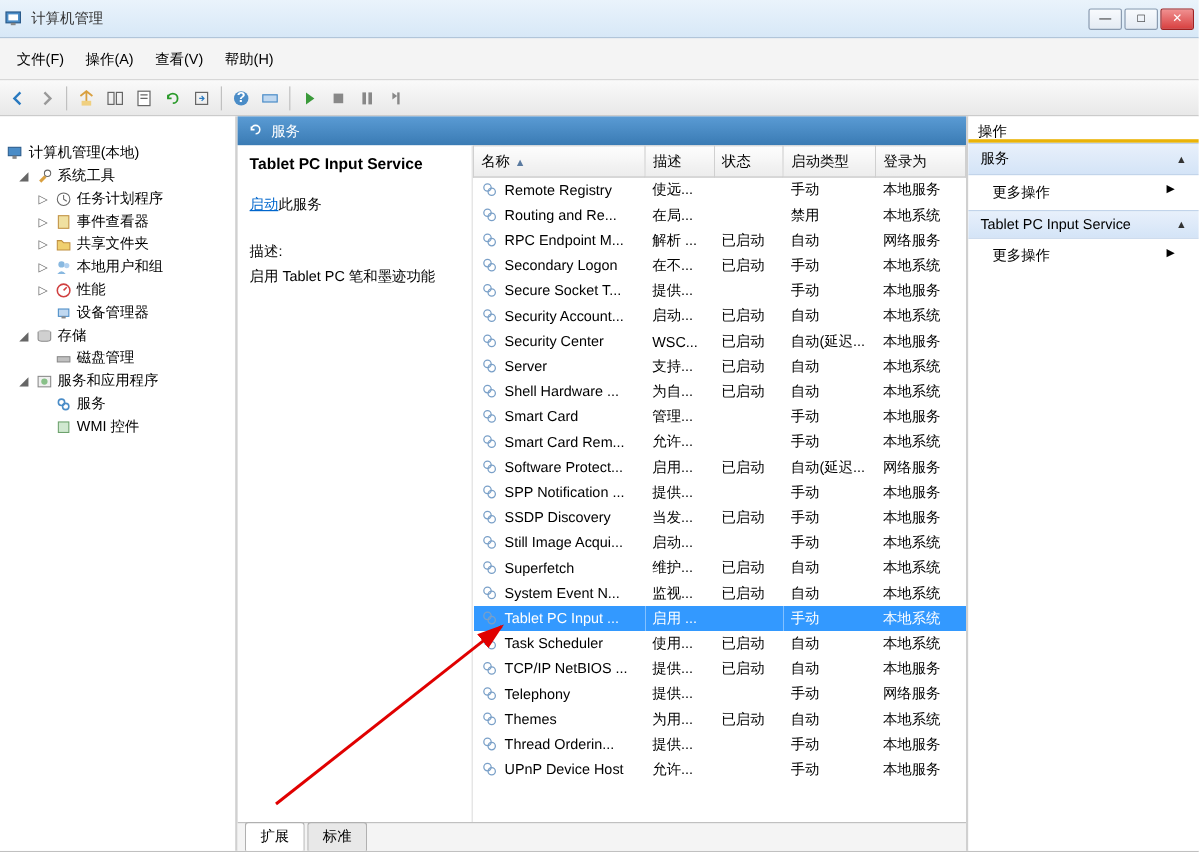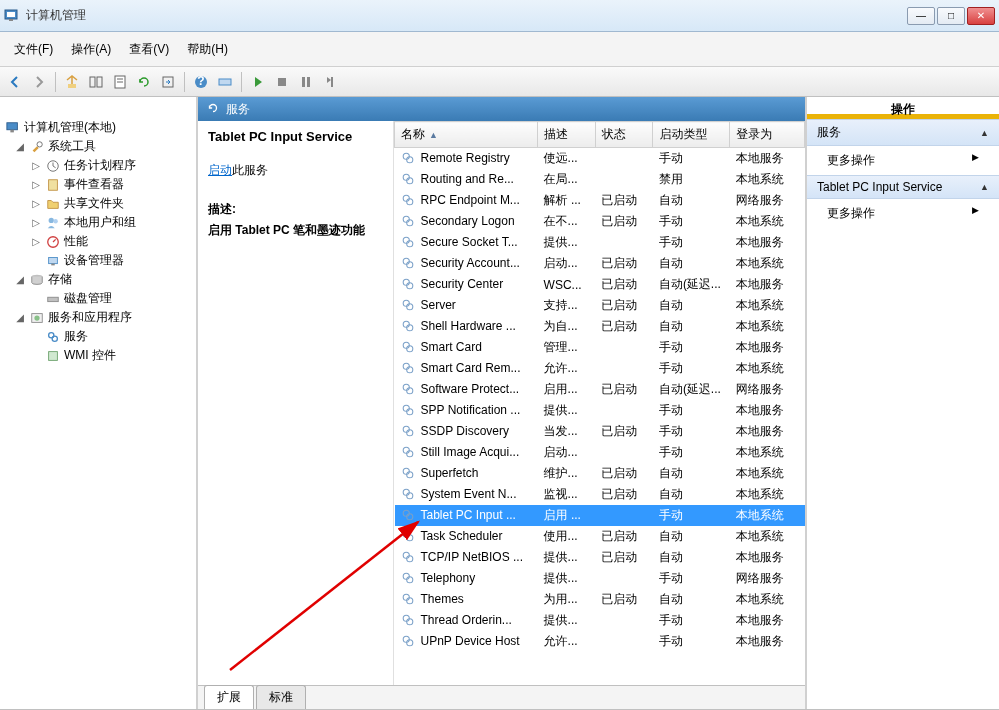--- a/index.html
+++ b/index.html
@@ -41,21 +41,21 @@
 
 .center-panel { flex:1; display:flex; flex-direction:column; border-right:2px solid #d0d0d0; }
 .center-header { height:24px; background:linear-gradient(#5a9bd4,#3a7bb4); color:#fff; display:flex; align-items:center; padding:0 8px; gap:6px; }
 .center-header .refresh-icon svg{ width:14px;height:14px;fill:#fff; }
 .center-body { flex:1; display:flex; overflow:hidden; }
 
 
 .detail-col { width:196px; padding:8px 10px; border-right:1px solid #e0e0e0; }
 .detail-col .svc-title { font-weight:bold; font-size:13px; margin-bottom:18px; }
 .detail-col .link { color:#0066cc; text-decoration:underline; cursor:pointer; }
-.detail-col .desc-block { margin-top:22px;font-weight:bold; }
+.detail-col .desc-block { margin-top:22px; }
 .detail-col .desc-label { margin-bottom:4px; }
 
 
 .svc-table-wrap { flex:1; overflow:auto; position:relative; }
 .svc-table { width:100%; border-collapse:collapse; table-layout:fixed; }
 .svc-table th { background:linear-gradient(#fdfdfd,#ececec); border:1px solid #d0d0d0; padding:4px 6px; text-align:left; font-weight:normal; font-size:12px; position:sticky; top:0; }
 .svc-table td { padding:2px 6px; white-space:nowrap; overflow:hidden; text-overflow:ellipsis; }
 .svc-table tr.row.selected { background:#3399ff; color:#fff; }
 .svc-table tr.row.selected td { color:#fff; }
 .svc-row-icon { width:16px; height:16px; display:inline-block; vertical-align:middle; margin-right:4px; }
@@ -63,21 +63,21 @@
 .col-name{width:134px;} .col-desc{width:54px;} .col-status{width:54px;} .col-startup{width:72px;} .col-logon{width:70px;}
 .sort-arrow{ font-size:9px; color:#5a7aa0; margin-left:4px;}
 
 
 .center-tabs { height:24px; border-top:1px solid #c0c0c0; display:flex; align-items:flex-end; padding-left:6px; background:#f4f4f4; }
 .center-tab { padding:3px 12px; border:1px solid #b0b0b0; border-bottom:none; background:#fff; margin-right:2px; border-radius:3px 3px 0 0; cursor:default; }
 .center-tab.inactive { background:#e8e8e8; }
 
 
 .actions-panel { width:192px; background:#fff; display:flex; flex-direction:column; }
-.actions-header { height:22px; padding:4px 8px; font-weight:bold; border-bottom:5px solid #eab308;text-align:center; }
+.actions-header { height:22px; padding:4px 8px; font-weight:normal; border-bottom:3px solid #eab308; }
 .actions-section-head { background:linear-gradient(#e8f0fb,#d4e4f7); padding:4px 10px; border-top:1px solid #c2d4ea; border-bottom:1px solid #c2d4ea; display:flex; justify-content:space-between; align-items:center; cursor:default; }
 .actions-section-head .arrow { font-size:9px; color:#333; }
 .actions-link { padding:6px 20px; cursor:default; display:flex; justify-content:space-between; }
 .actions-link .arrow{ font-size:9px; }
 
 
 .red-arrow { position:absolute; pointer-events:none; z-index:50; }
 
 </style>
 </head>

